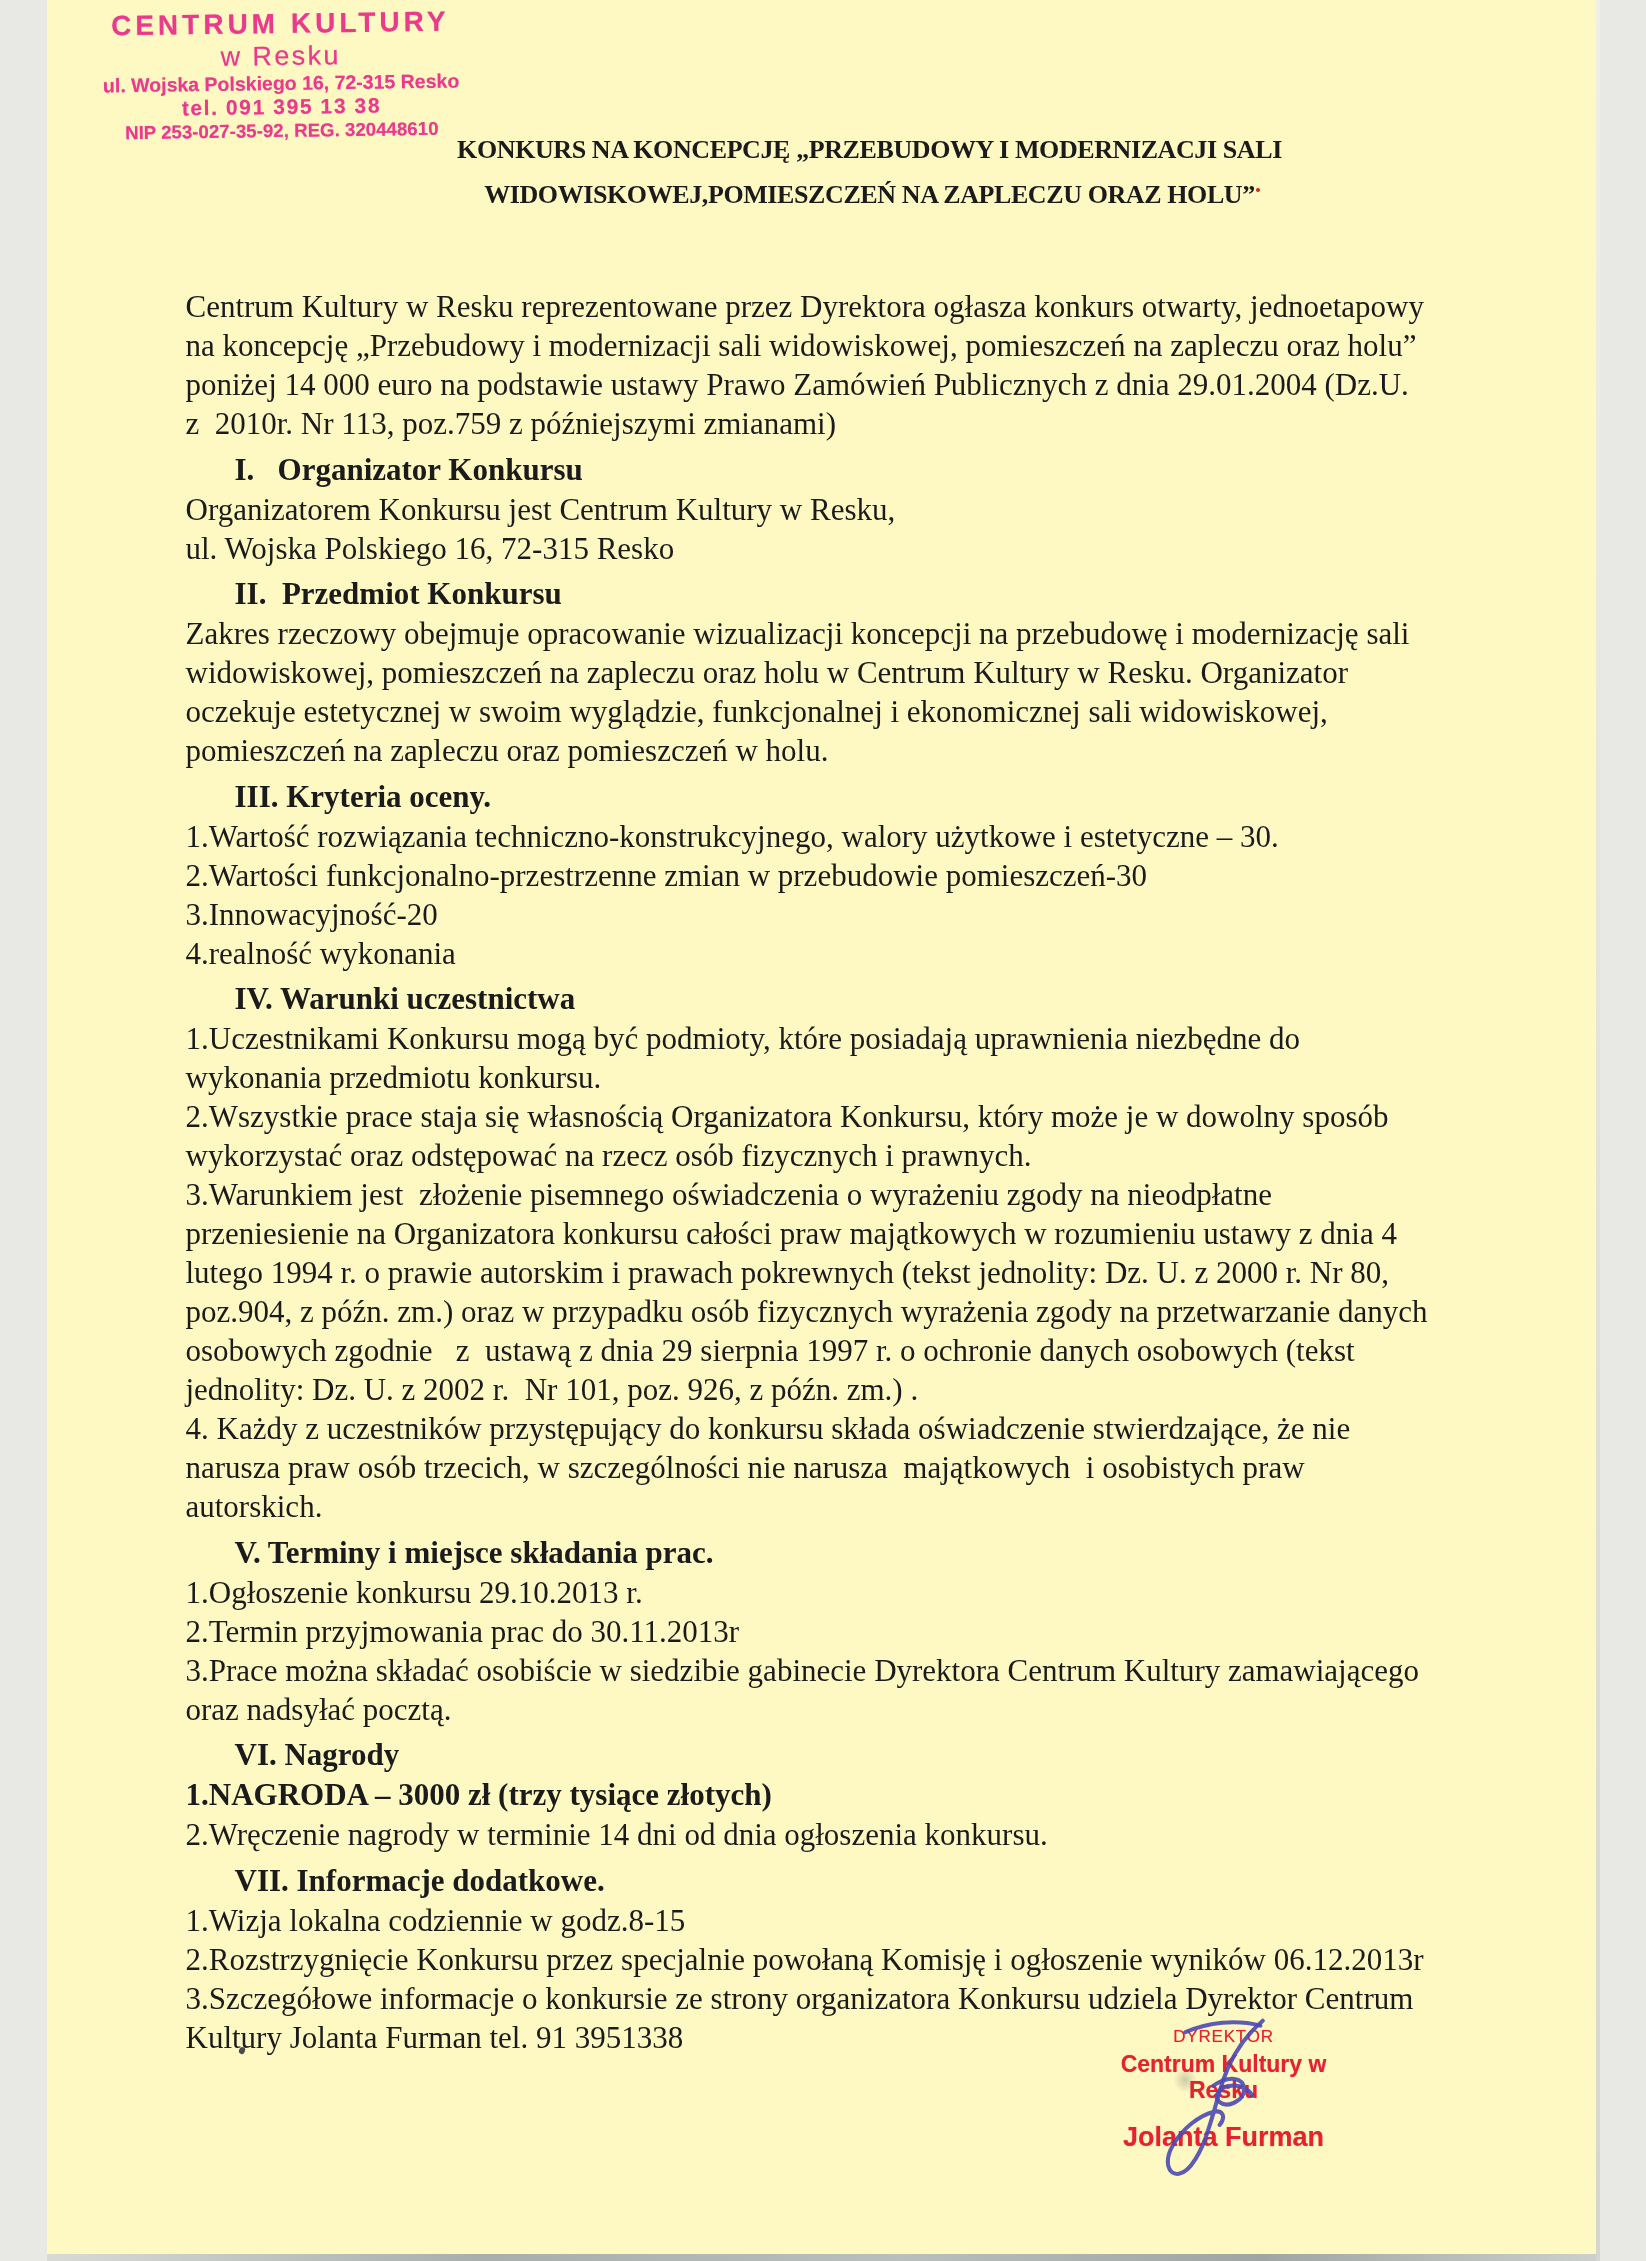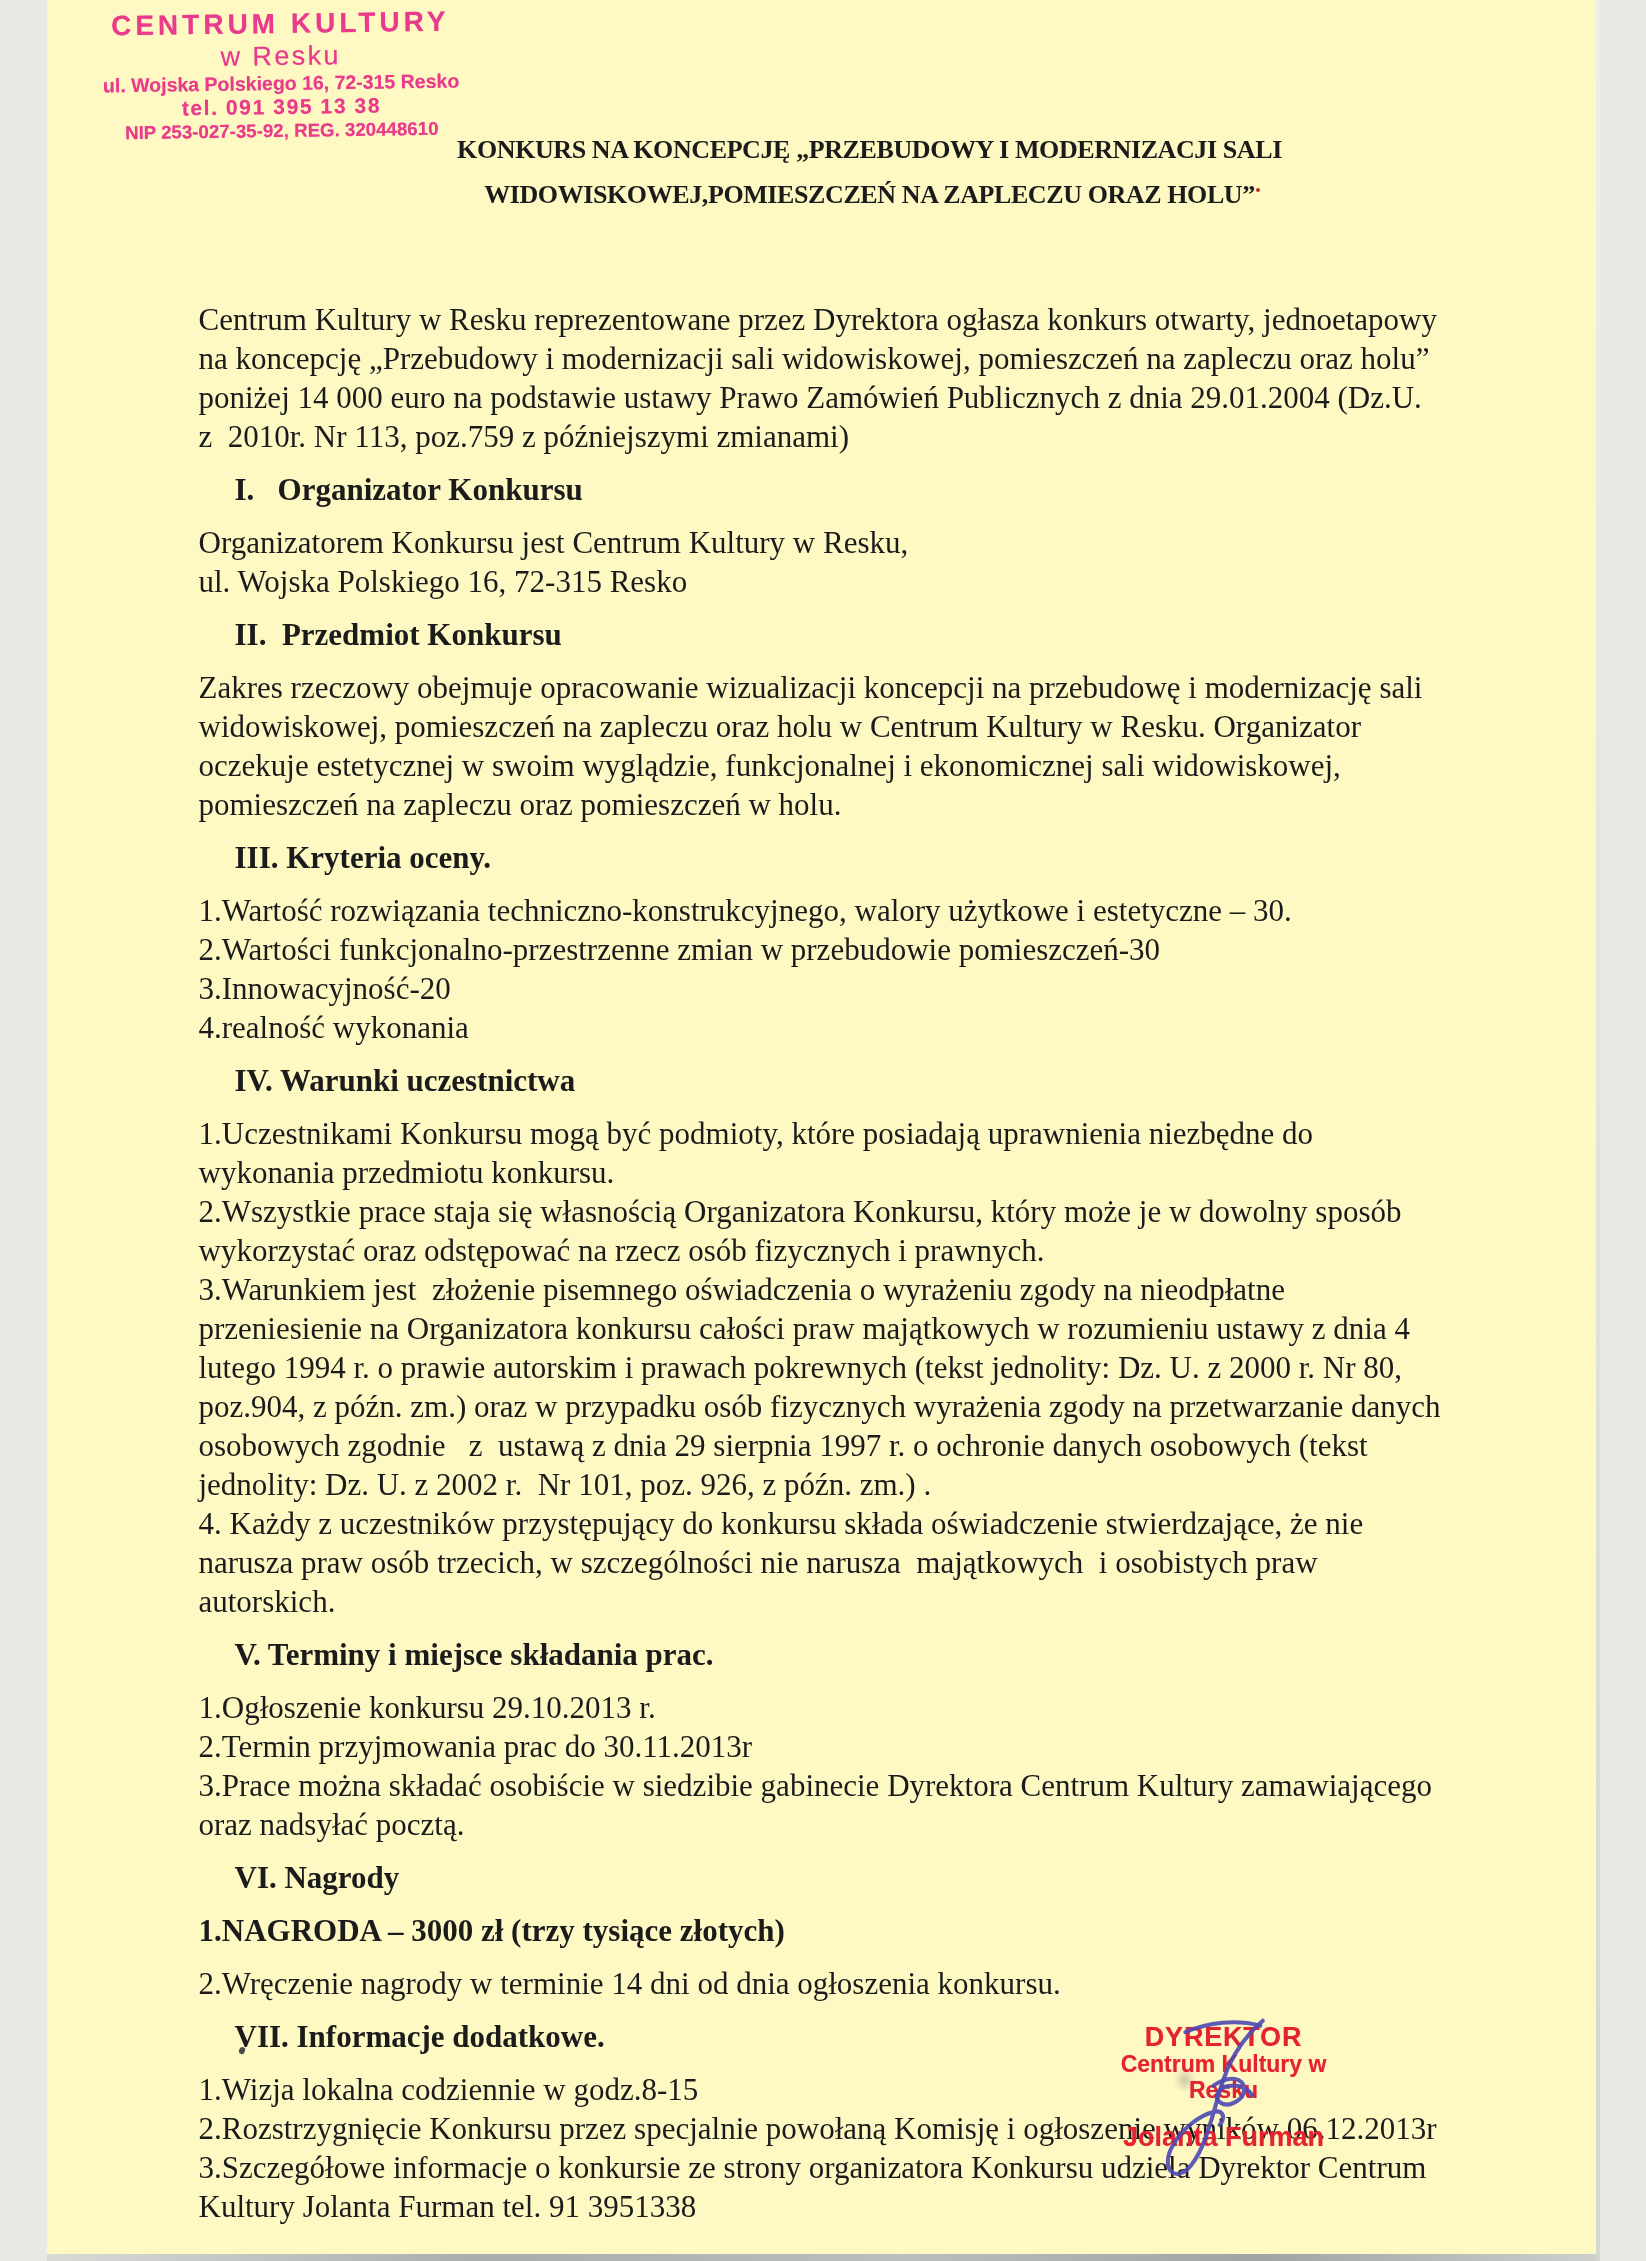--- a/index.html
+++ b/index.html
@@ -35,37 +35,37 @@
     letter-spacing:-0.4px;
     white-space:pre-line;
     z-index:2;margin:0;
   }
   
   .doc-body{
     position:absolute;left:138px;top:286px;width:1420px;
     font-size:31px;line-height:39px;
     z-index:2;
   }
-  .doc-body p{margin:14px;white-space:pre-wrap;}
+  .doc-body p{margin:1px;white-space:pre-wrap;}
   .doc-body h2{
     margin:6.5px 0 0 0;
     font-size:31px;line-height:39px;font-weight:bold;
     text-indent:50px;white-space:pre-wrap;
   }
   .bold-line{font-weight:bold;}
   
   .stamp-bottom{
     position:absolute;left:1039px;top:2023px;width:276px;
     text-align:center;
     color:#e42330;
     font-family:"Liberation Sans","DejaVu Sans",sans-serif;
     text-shadow:0 0 0.8px rgba(228,35,48,.5);
     z-index:3;
   }
-  .sb-title{font-size:27px;line-height:28px;letter-spacing:0.8px;font-weight:bold;}
+  .sb-title{font-size:17px;line-height:28px;letter-spacing:0.8px;font-weight:normal;}
   .sb-org{font-size:23px;line-height:26px;font-weight:bold;}
   .sb-name{font-size:27px;line-height:29px;margin-top:19.5px;font-weight:bold;}
   
   .signature{
     position:absolute;left:1114px;top:2011px;width:114px;height:175px;
     z-index:4;
   }
   .signature path{fill:none;stroke:#4c49b4;stroke-width:5;stroke-linecap:round;opacity:.9;}
   .smudge{
     position:absolute;left:1122px;top:2062px;width:32px;height:36px;

